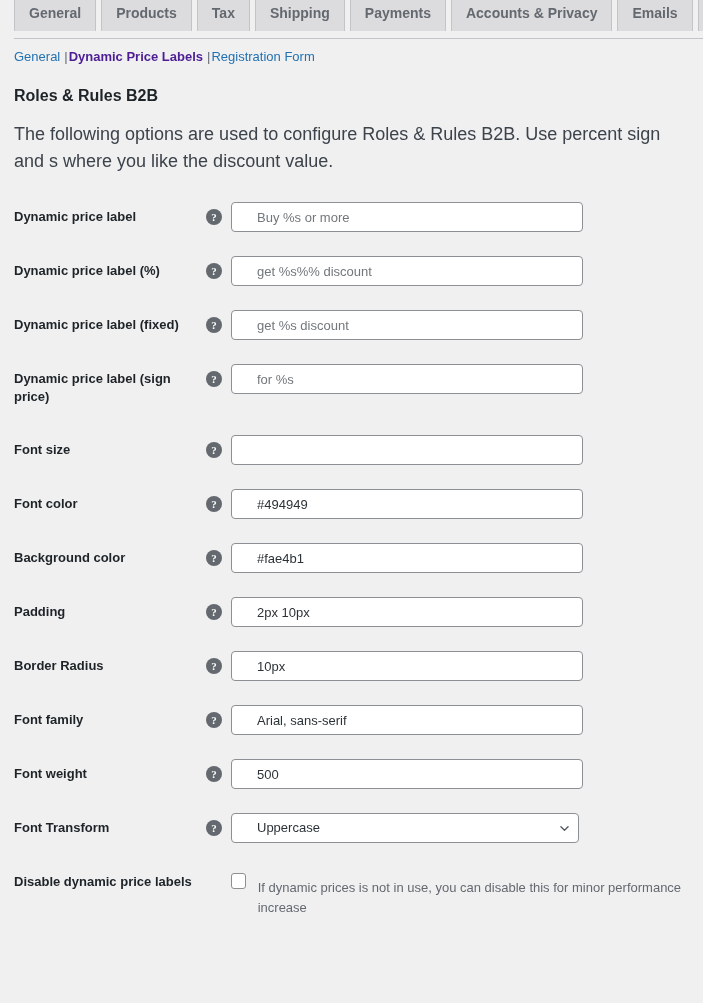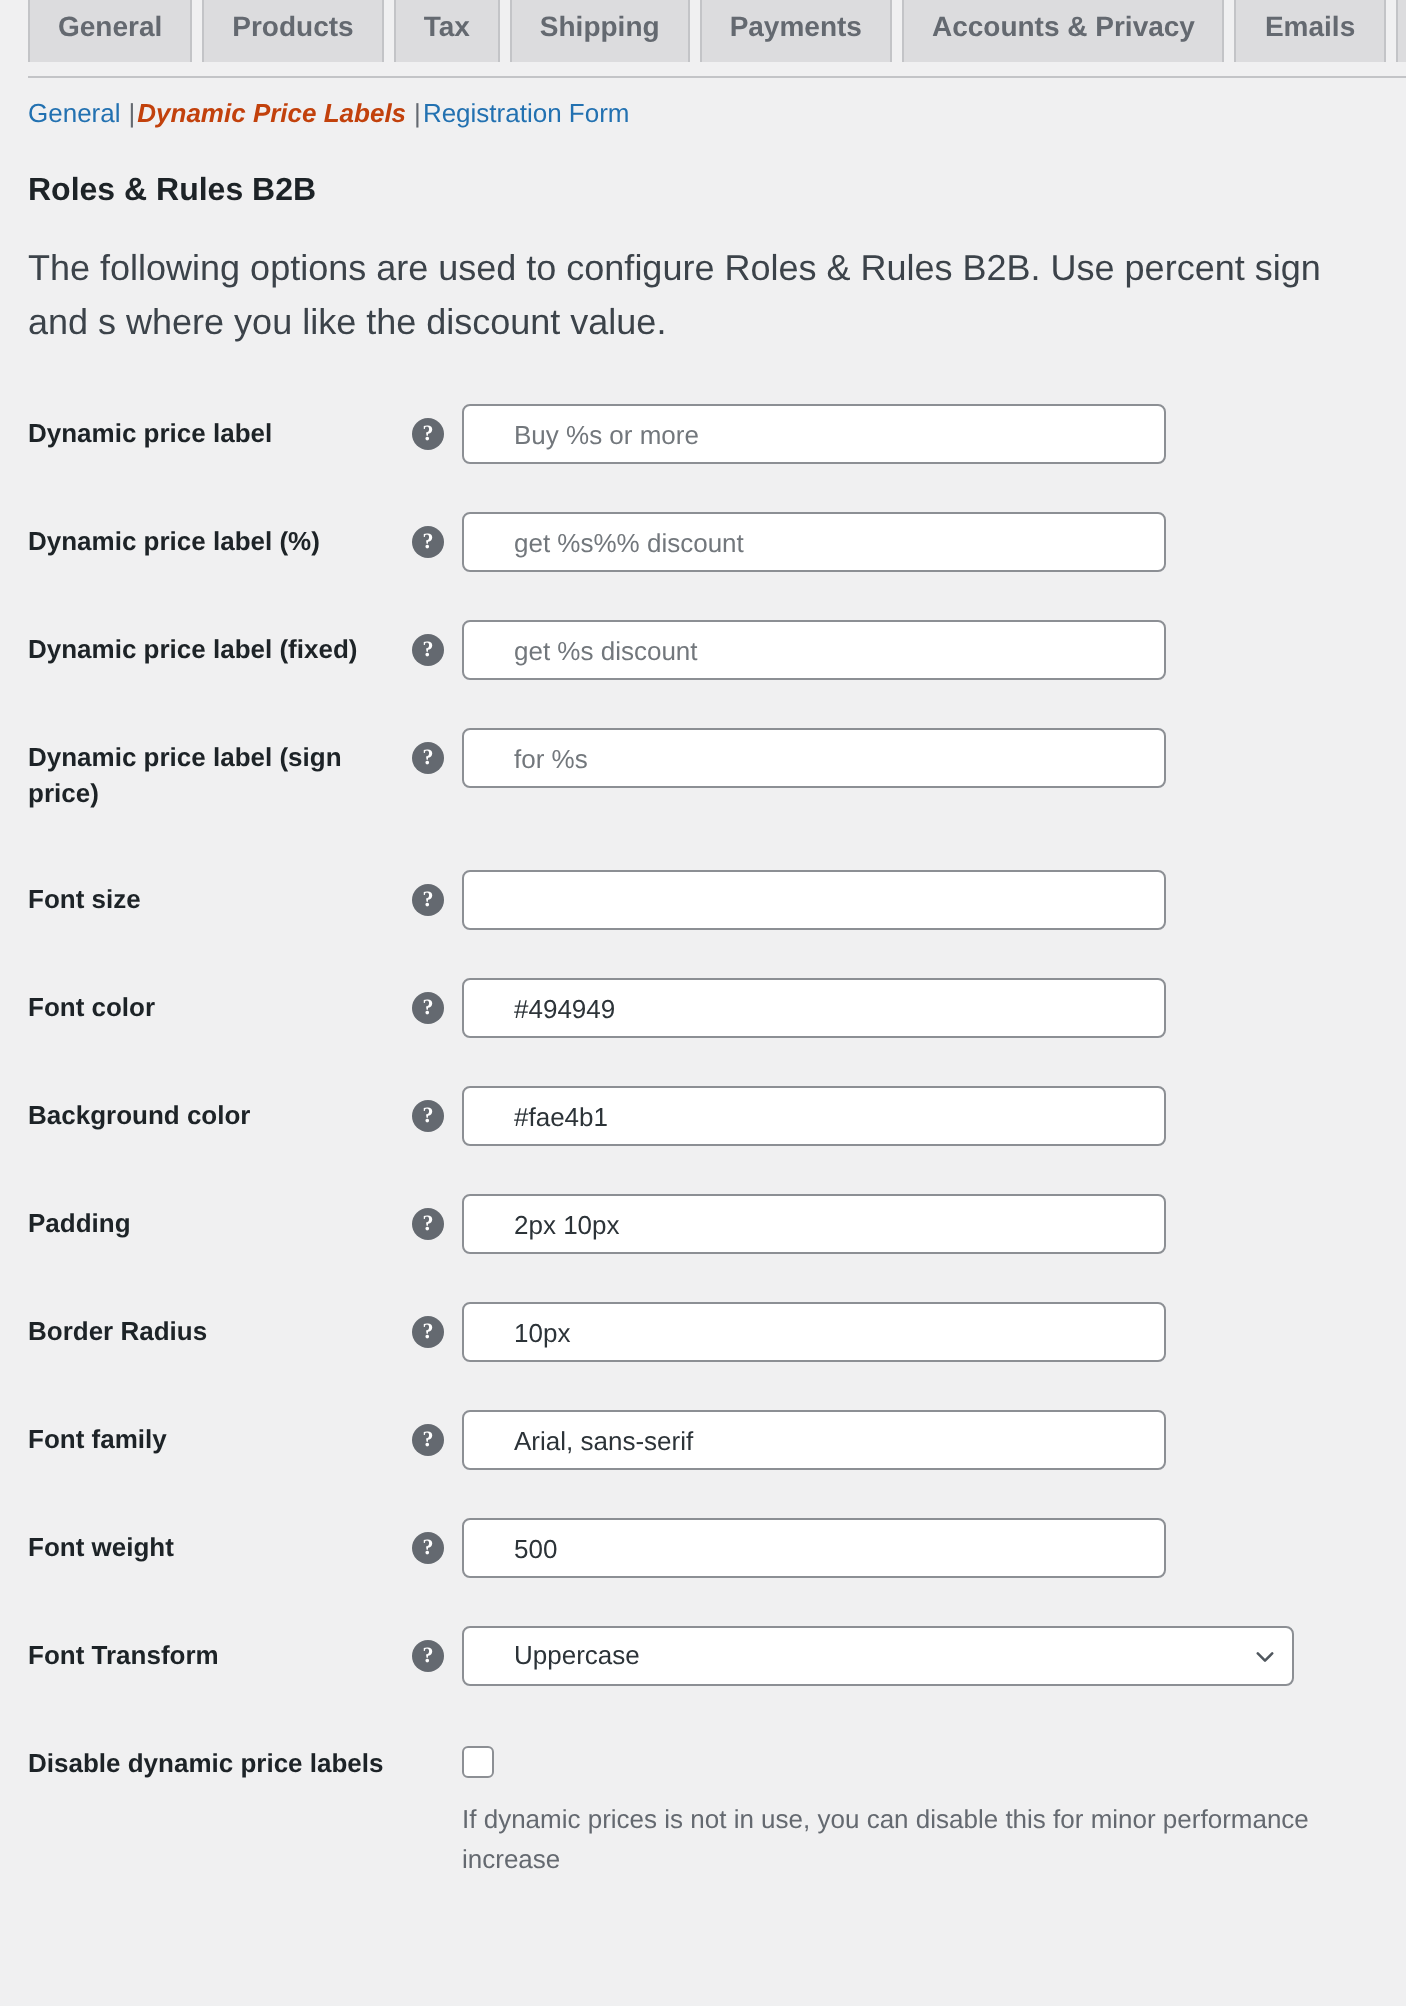--- a/index.html
+++ b/index.html
@@ -55,21 +55,21 @@
   }
 
   
   .subsubsub {
     margin: 9px 0 0 14px;
     font-size: 13px;
     line-height: 18px;
     color: #3c434a;
   }
   .subsubsub a { color: #2271b1; text-decoration: none; cursor: pointer; }
-  .subsubsub .current { color: #c2410c; font-weight: 700; font-style: italic; }
+  .subsubsub .current { color: #4c1d95; font-weight: 700; }
   .subsubsub .sep { color: #646970; padding: 0 1px 0 4px; }
 
   
   h2.section-title {
     margin: 19px 0 0 14px;
     font-size: 16px;
     font-weight: 700;
     line-height: 1.4;
     color: #1d2327;
   }
@@ -138,21 +138,21 @@
     color: #2c3338;
     background: #fff;
     border: 1px solid #8c8f94;
     border-radius: 4px;
     box-shadow: 0 0 0 transparent;
     outline: none;
   }
   input.text-input::placeholder { color: #72777c; opacity: 1; }
   input.text-input.is-placeholder { color: #72777c; }
 
-  .select-shell { position: relative; width: 416px; }
+  .select-shell { position: relative; width: 348px; }
   select.select-input {
     width: 100%;
     appearance: none;
     -webkit-appearance: none;
     padding-right: 28px;
     cursor: pointer;
   }
   .select-shell .chev {
     position: absolute;
     right: 10px;
@@ -311,21 +311,21 @@
           </span>
         </div>
       </td>
     </tr>
 
     <tr>
       <th>Disable dynamic price labels</th>
       <td>
         <div class="field-wrap">
           <span class="help-tip spacer"></span>
-          <div style="display:flex;flex-direction:column;">
+          <div style="display:flex;flex-direction:row;gap:12px;">
             <input type="checkbox" class="cb" id="disable-cb" style="">
             <p class="cb-desc">If dynamic prices is not in use, you can disable this for minor performance increase</p>
           </div>
         </div>
       </td>
     </tr>
   </tbody>
 </table>
 
 </body></html>

